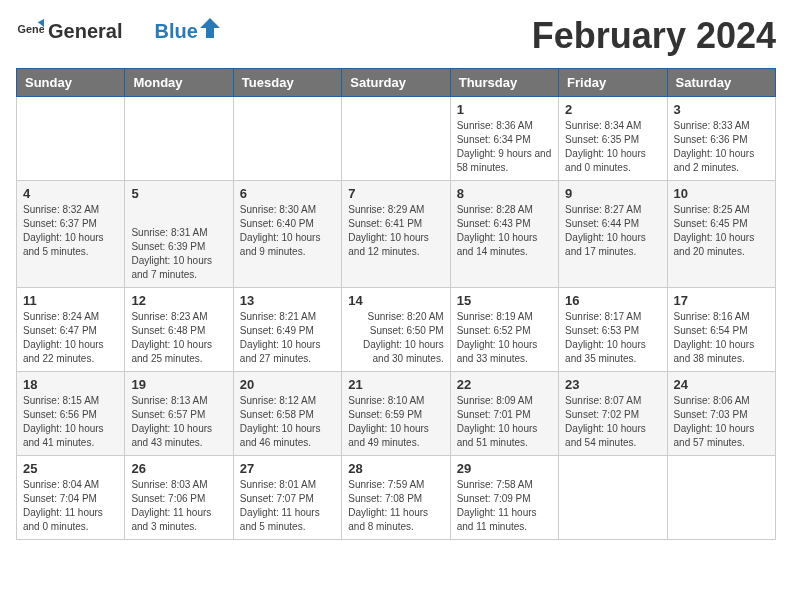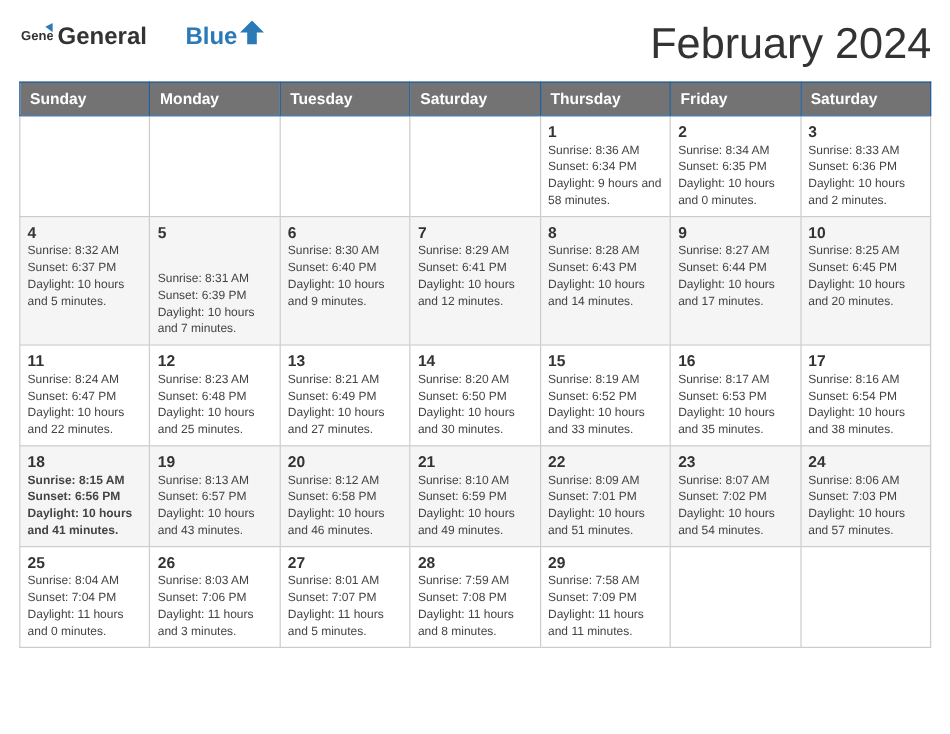--- a/index.html
+++ b/index.html
@@ -34,21 +34,21 @@
     }
     .logo-icon {
       width: 28px;
       height: 28px;
     }
     .title-area {
       text-align: right;
     }
     .main-title {
       font-size: 36px;
-      font-weight: normal;
+      font-weight: bold;
       color: #333;
       line-height: 1.1;
     }
     .sub-title {
       font-size: 18px;
       color: #555;
     }
     .calendar {
       width: 100%;
       border-collapse: collapse;
@@ -213,21 +213,21 @@
 Daylight: 10 hours and 25 minutes.</div>
         </td>
         <td>
           <span class="day-num">13</span>
           <div class="day-info" style="white-space: pre-line;">Sunrise: 8:21 AM
 Sunset: 6:49 PM
 Daylight: 10 hours and 27 minutes.</div>
         </td>
         <td>
           <span class="day-num">14</span>
-          <div class="day-info" style="white-space: pre-line;">Sunrise: 8:20 AM
+          <div class="day-info" style="white-space: pre-line; text-align: right;">Sunrise: 8:20 AM
 Sunset: 6:50 PM
 Daylight: 10 hours and 30 minutes.</div>
         </td>
         <td>
           <span class="day-num">15</span>
           <div class="day-info" style="white-space: pre-line;">Sunrise: 8:19 AM
 Sunset: 6:52 PM
 Daylight: 10 hours and 33 minutes.</div>
         </td>
         <td>
@@ -239,21 +239,21 @@
         <td>
           <span class="day-num">17</span>
           <div class="day-info" style="white-space: pre-line;">Sunrise: 8:16 AM
 Sunset: 6:54 PM
 Daylight: 10 hours and 38 minutes.</div>
         </td>
       </tr>
       <tr>
         <td>
           <span class="day-num">18</span>
-          <div class="day-info" style="white-space: pre-line; font-weight: bold;">Sunrise: 8:15 AM
+          <div class="day-info" style="white-space: pre-line;">Sunrise: 8:15 AM
 Sunset: 6:56 PM
 Daylight: 10 hours and 41 minutes.</div>
         </td>
         <td>
           <span class="day-num">19</span>
           <div class="day-info" style="white-space: pre-line;">Sunrise: 8:13 AM
 Sunset: 6:57 PM
 Daylight: 10 hours and 43 minutes.</div>
         </td>
         <td>

